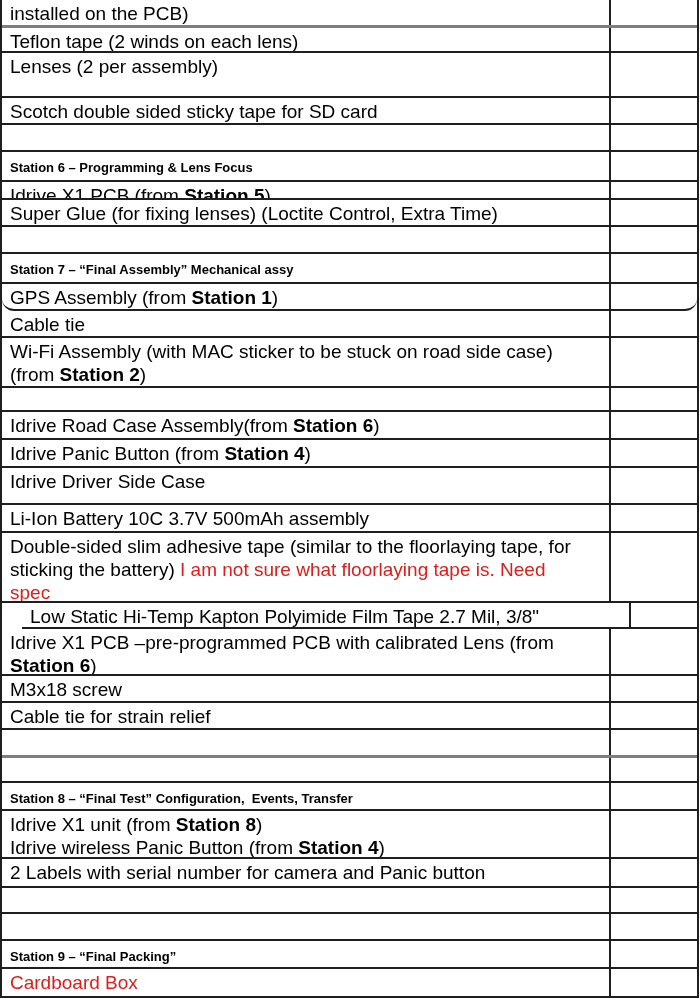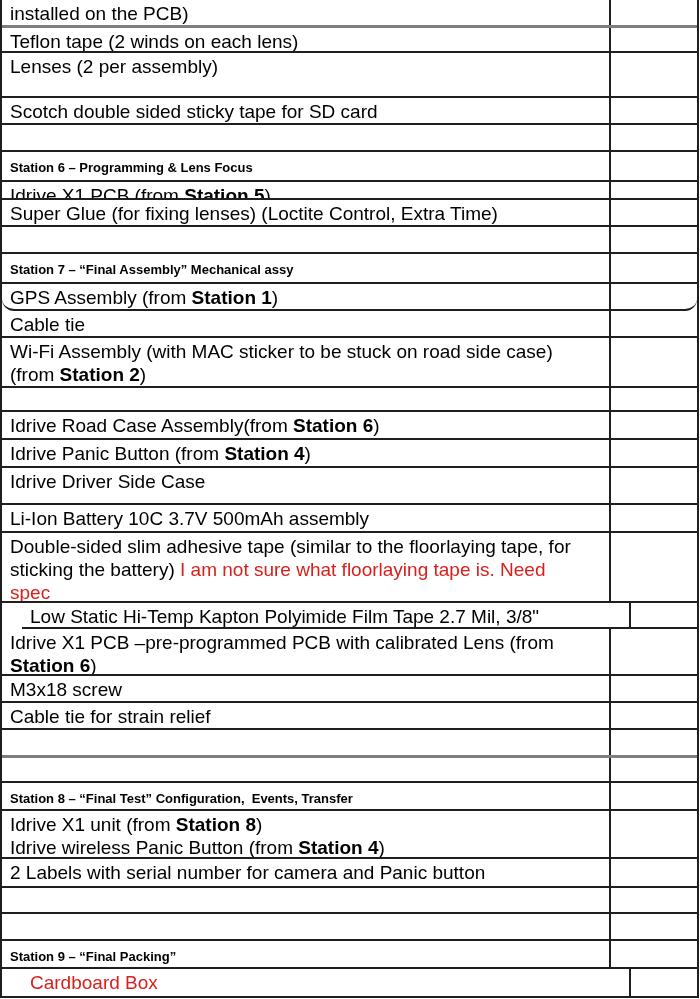--- a/index.html
+++ b/index.html
@@ -237,20 +237,20 @@
       <div class="row" style="height: 27px;">
         <div class="cell item"></div>
         <div class="cell qty"></div>
       </div>
       <div class="row header" style="height: 28px;">
         <div class="cell item">
           <div class="line"><span class="bold">Station 9 – “Final Packing”</span></div>
         </div>
         <div class="cell qty"></div>
       </div>
-      <div class="row" style="height: 29px; padding-left: 20px;">
+      <div class="row" style="height: 29px;">
         <div class="cell item">
           <div class="line"><span class="red">Cardboard Box</span></div>
         </div>
         <div class="cell qty"></div>
       </div>
     </div>
 </div>
 
 </body></html>

